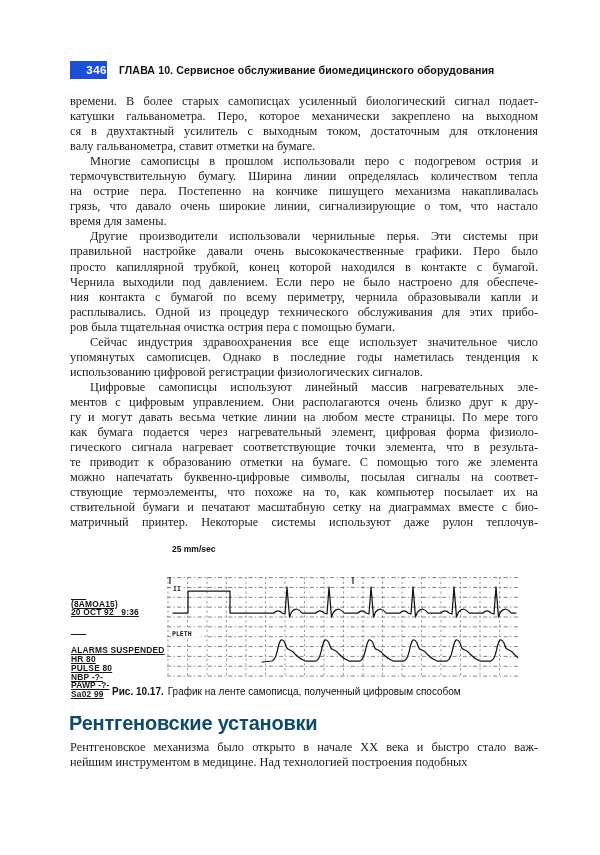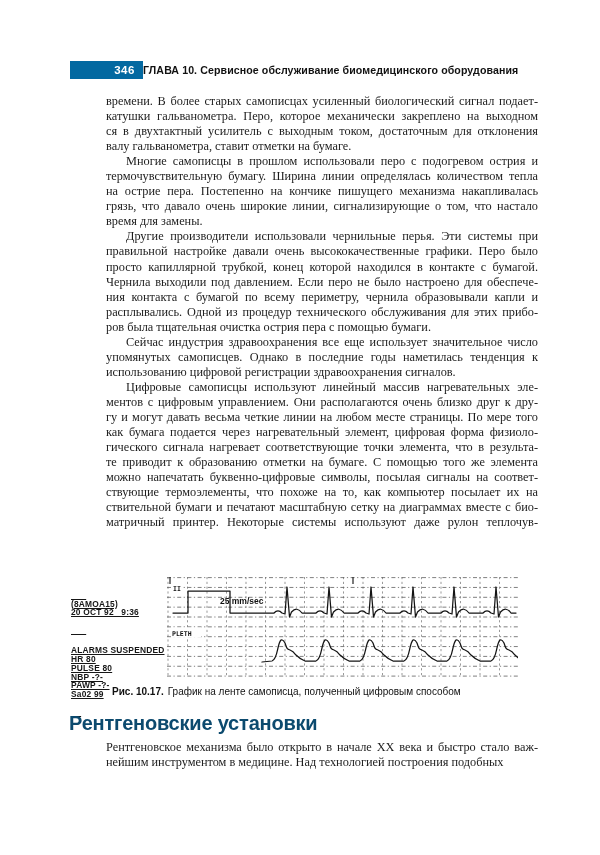--- a/index.html
+++ b/index.html
@@ -1,34 +1,34 @@
 <!DOCTYPE html>
 <html><head>
 <meta charset="utf-8">
 <style>
   html,body{margin:0;padding:0;background:#ffffff;}
   .page{position:relative;width:600px;height:855px;background:#fff;overflow:hidden;
         color:#1c1c1c;font-family:"Liberation Serif",serif;}
 
   
   .pagehead{position:absolute;left:70px;top:61px;height:18px;display:flex;align-items:center;}
-  .pagenum{width:37px;height:18px;background:#0369a1;color:#fff;
-           font:bold 11.5px/18px "Liberation Sans",sans-serif;text-align:center;letter-spacing:.5px;padding-left:36px;}
-  .chaptitle{margin-left:0;font:bold 10.6px/18px "Liberation Sans",sans-serif;color:#111;
+  .pagenum{width:37px;height:18px;background:#1d4ed8;color:#fff;
+           font:bold 11.5px/18px "Liberation Sans",sans-serif;text-align:right;letter-spacing:.5px;}
+  .chaptitle{margin-left:12px;font:bold 10.6px/18px "Liberation Sans",sans-serif;color:#111;
              letter-spacing:.1px;white-space:nowrap;}
 
   
   .bodytext{position:absolute;left:70px;top:94px;width:468px;
             font-size:12.3px;line-height:15.05px;}
-  .jline{text-align:justify;text-align-last:justify;white-space:normal;margin-left:36px;}
+  .jline{text-align:justify;text-align-last:justify;white-space:normal;}
   .jline.last{text-align-last:left;}
   .jline.indent{text-indent:20px;}
 
   
-  .speed{position:absolute;left:172px;top:596px;font:600 8.5px "Liberation Sans",sans-serif;color:#111;margin-left:48px;}
+  .speed{position:absolute;left:172px;top:544px;font:600 8.5px "Liberation Sans",sans-serif;color:#111;}
   .monitor{position:absolute;left:71px;top:582px;color:#161616;
            font:600 8.4px/8.8px "Liberation Sans",sans-serif;white-space:pre;letter-spacing:.2px;text-decoration:underline;}
   .mon-status{margin-top:11px;line-height:8.9px;}
   .strip{position:absolute;left:167px;top:577px;width:351px;height:100px;}
   .gv{stroke:#6f6f6f;stroke-width:.7;stroke-dasharray:2.2 2.6;}
   .gh{stroke:#606060;stroke-width:.8;stroke-dasharray:4 2.5 1.2 2.5;}
   .trace{fill:none;stroke:#141414;stroke-width:1.25;stroke-linejoin:round;stroke-linecap:round;}
   .tick{stroke:#222;stroke-width:1.2;}
   .svglabel{font:bold 6.5px "DejaVu Sans Mono",monospace;fill:#111;}
   .caption{position:absolute;left:112px;top:686px;font:10px "Liberation Sans",sans-serif;color:#111;
@@ -70,21 +70,21 @@
         <div class="jline">правильной настройке давали очень высококачественные графики. Перо было</div>
         <div class="jline">просто капиллярной трубкой, конец которой находился в контакте с бумагой.</div>
         <div class="jline">Чернила выходили под давлением. Если перо не было настроено для обеспече-</div>
         <div class="jline">ния контакта с бумагой по всему периметру, чернила образовывали капли и</div>
         <div class="jline">расплывались. Одной из процедур технического обслуживания для этих прибо-</div>
         <div class="jline last">ров была тщательная очистка острия пера с помощью бумаги.</div>
       </div>
       <div>
         <div class="jline indent">Сейчас индустрия здравоохранения все еще использует значительное число</div>
         <div class="jline">упомянутых самописцев. Однако в последние годы наметилась тенденция к</div>
-        <div class="jline last">использованию цифровой регистрации здравоохранения сигналов.</div>
+        <div class="jline last">использованию цифровой регистрации физиологических сигналов.</div>
       </div>
       <div>
         <div class="jline indent">Цифровые самописцы используют линейный массив нагревательных эле-</div>
         <div class="jline">ментов с цифровым управлением. Они располагаются очень близко друг к дру-</div>
         <div class="jline">гу и могут давать весьма четкие линии на любом месте страницы. По мере того</div>
         <div class="jline">как бумага подается через нагревательный элемент, цифровая форма физиоло-</div>
         <div class="jline">гического сигнала нагревает соответствующие точки элемента, что в результа-</div>
         <div class="jline">те приводит к образованию отметки на бумаге. С помощью того же элемента</div>
         <div class="jline">можно напечатать буквенно-цифровые символы, посылая сигналы на соответ-</div>
         <div class="jline">ствующие термоэлементы, что похоже на то, как компьютер посылает их на</div>

